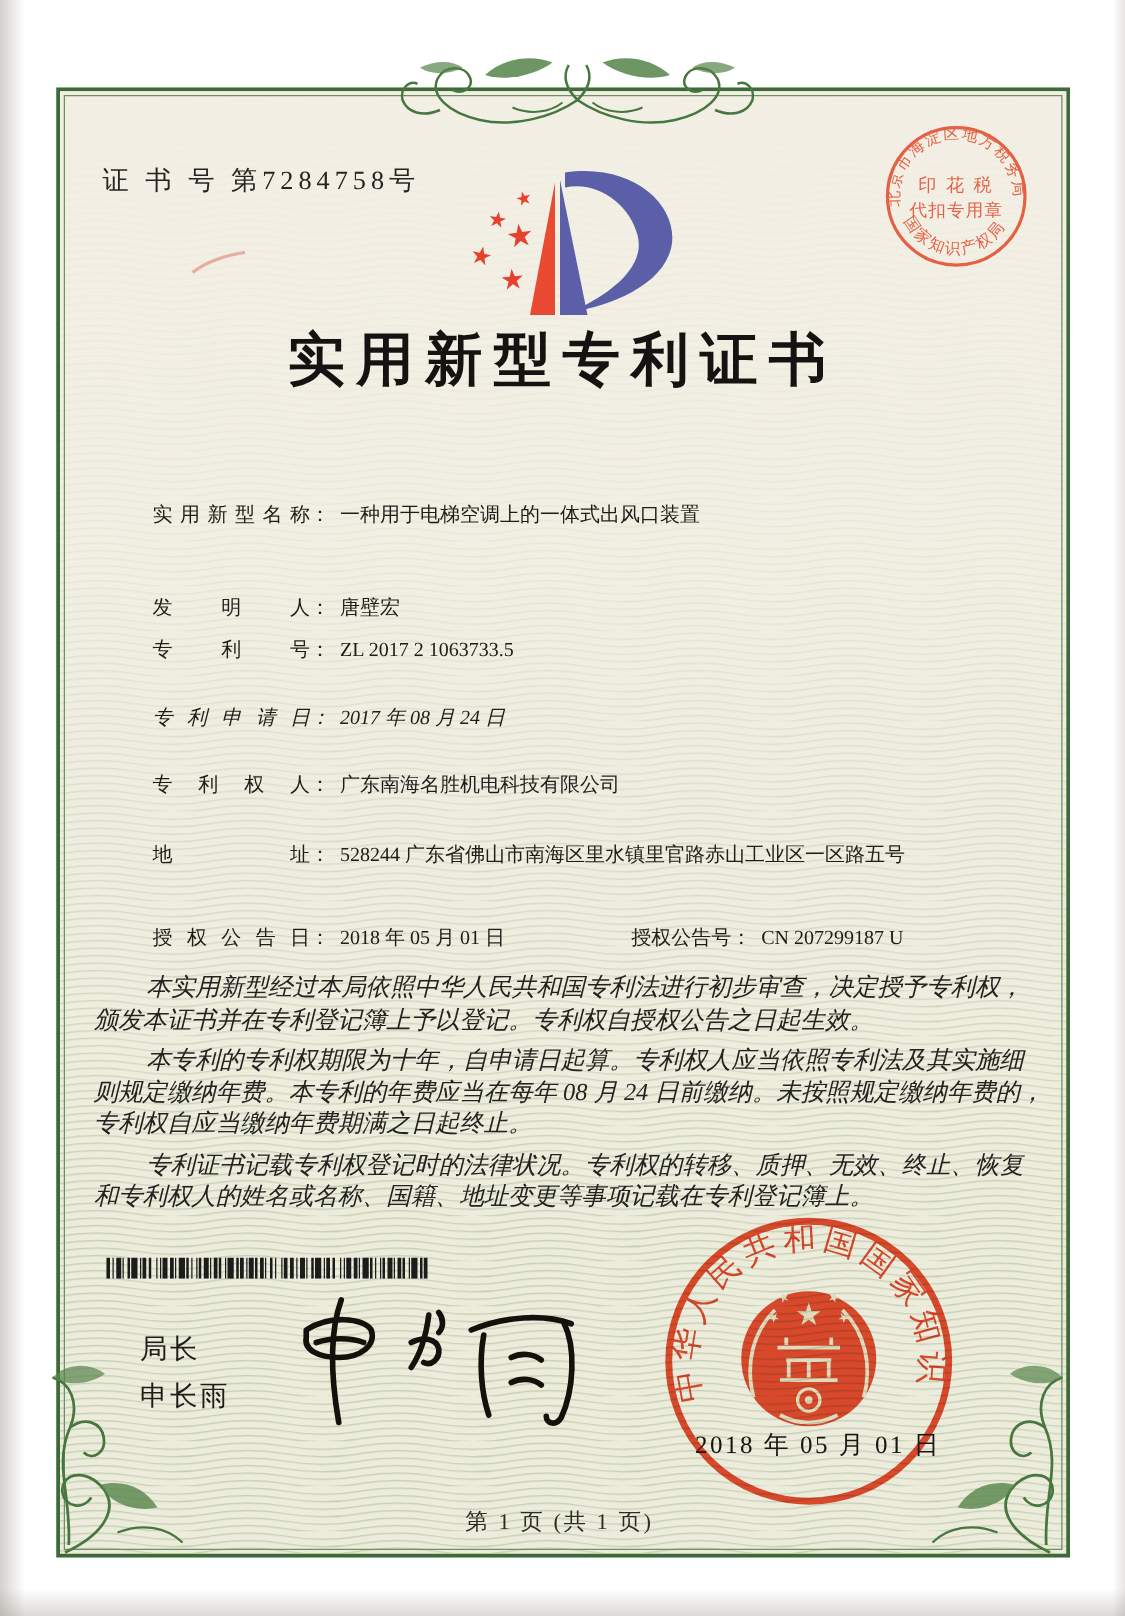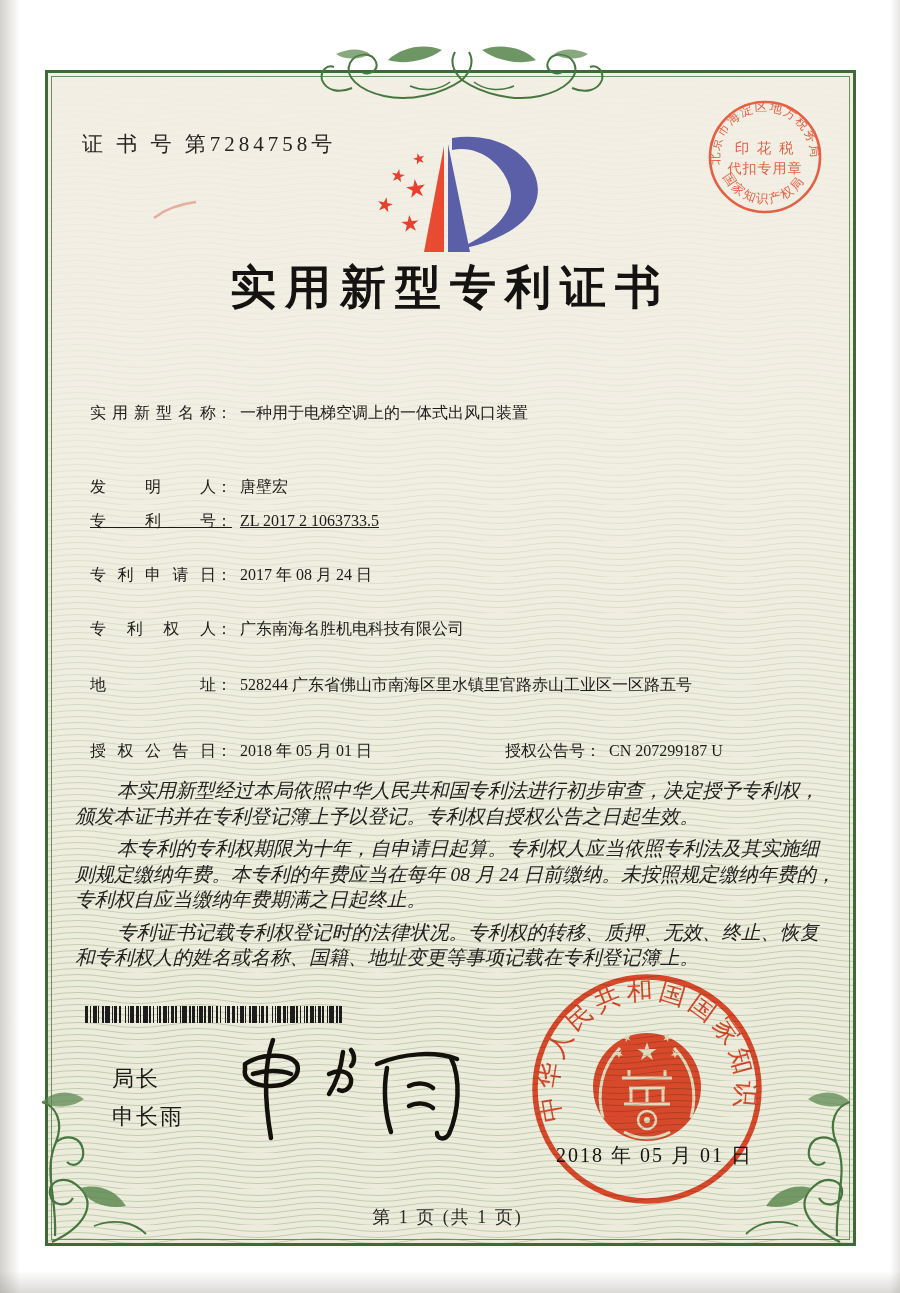--- a/index.html
+++ b/index.html
@@ -19,21 +19,21 @@
   .frame .inner-rule{position:absolute;inset:3px;border:1px solid #6b9160;pointer-events:none;}
   .guilloche{position:absolute;inset:0;}
   .scan-fade{position:absolute;inset:0;
     background:linear-gradient(180deg,rgba(243,239,229,.95) 0%,rgba(243,239,229,.75) 30%,rgba(243,239,229,.35) 55%,rgba(243,239,229,0) 78%);}
 
   .abs{position:absolute;}
   .cert-no{left:82px;top:130px;font-size:21px;letter-spacing:4px;color:#262420;}
   .title{left:0;top:257px;width:100%;text-align:center;font-size:46px;font-weight:bold;
          letter-spacing:9px;color:#141311;}
   .frow{position:absolute;left:90px;width:748px;display:flex;align-items:flex-start;line-height:30px;}
-  .flabel{display:inline-block;width:126px;text-align:justify;text-align-last:justify;flex:none;}
+  .flabel{display:inline-block;width:126px;text-align:justify;text-align-last:justify;flex:none;margin-left:32px;}
   .fcolon{flex:none;}
   .fvalue{margin-left:8px;}
   .addr-value{width:556px;line-height:30px;}
   .grant-right{position:absolute;left:415px;top:0;display:flex;}
 
   .paras{left:75px;top:778px;width:762px;font-size:19.5px;line-height:25.5px;color:#232220;font-style:italic;}
   .paras p{margin:0 0 7px 0;text-indent:2.15em;}
 
   .barcode-wrap{left:85px;top:1006px;}
   .sig-title{left:112px;top:1064px;font-size:22px;letter-spacing:2px;}
@@ -160,26 +160,26 @@
   <div class="frow" style="top:398px;">
     <span class="flabel">实用新型名称</span>
       <span class="fcolon">：</span>
     <span class="fvalue">一种用于电梯空调上的一体式出风口装置</span>
   </div>
   <div class="frow" style="top:472px;">
     <span class="flabel">发明人</span>
       <span class="fcolon">：</span>
     <span class="fvalue">唐壁宏</span>
   </div>
-  <div class="frow" style="top:506px;text-decoration:underline;">
+  <div class="frow" style="top:506px;">
     <span class="flabel">专利号</span>
       <span class="fcolon">：</span>
     <span class="fvalue">ZL 2017 2 1063733.5</span>
   </div>
-  <div class="frow" style="top:560px;">
+  <div class="frow" style="top:560px;font-style:italic;">
     <span class="flabel">专利申请日</span>
       <span class="fcolon">：</span>
     <span class="fvalue">2017 年 08 月 24 日</span>
   </div>
   <div class="frow" style="top:614px;">
     <span class="flabel">专利权人</span>
       <span class="fcolon">：</span>
     <span class="fvalue">广东南海名胜机电科技有限公司</span>
   </div>
   <div class="frow" style="top:670px;">

